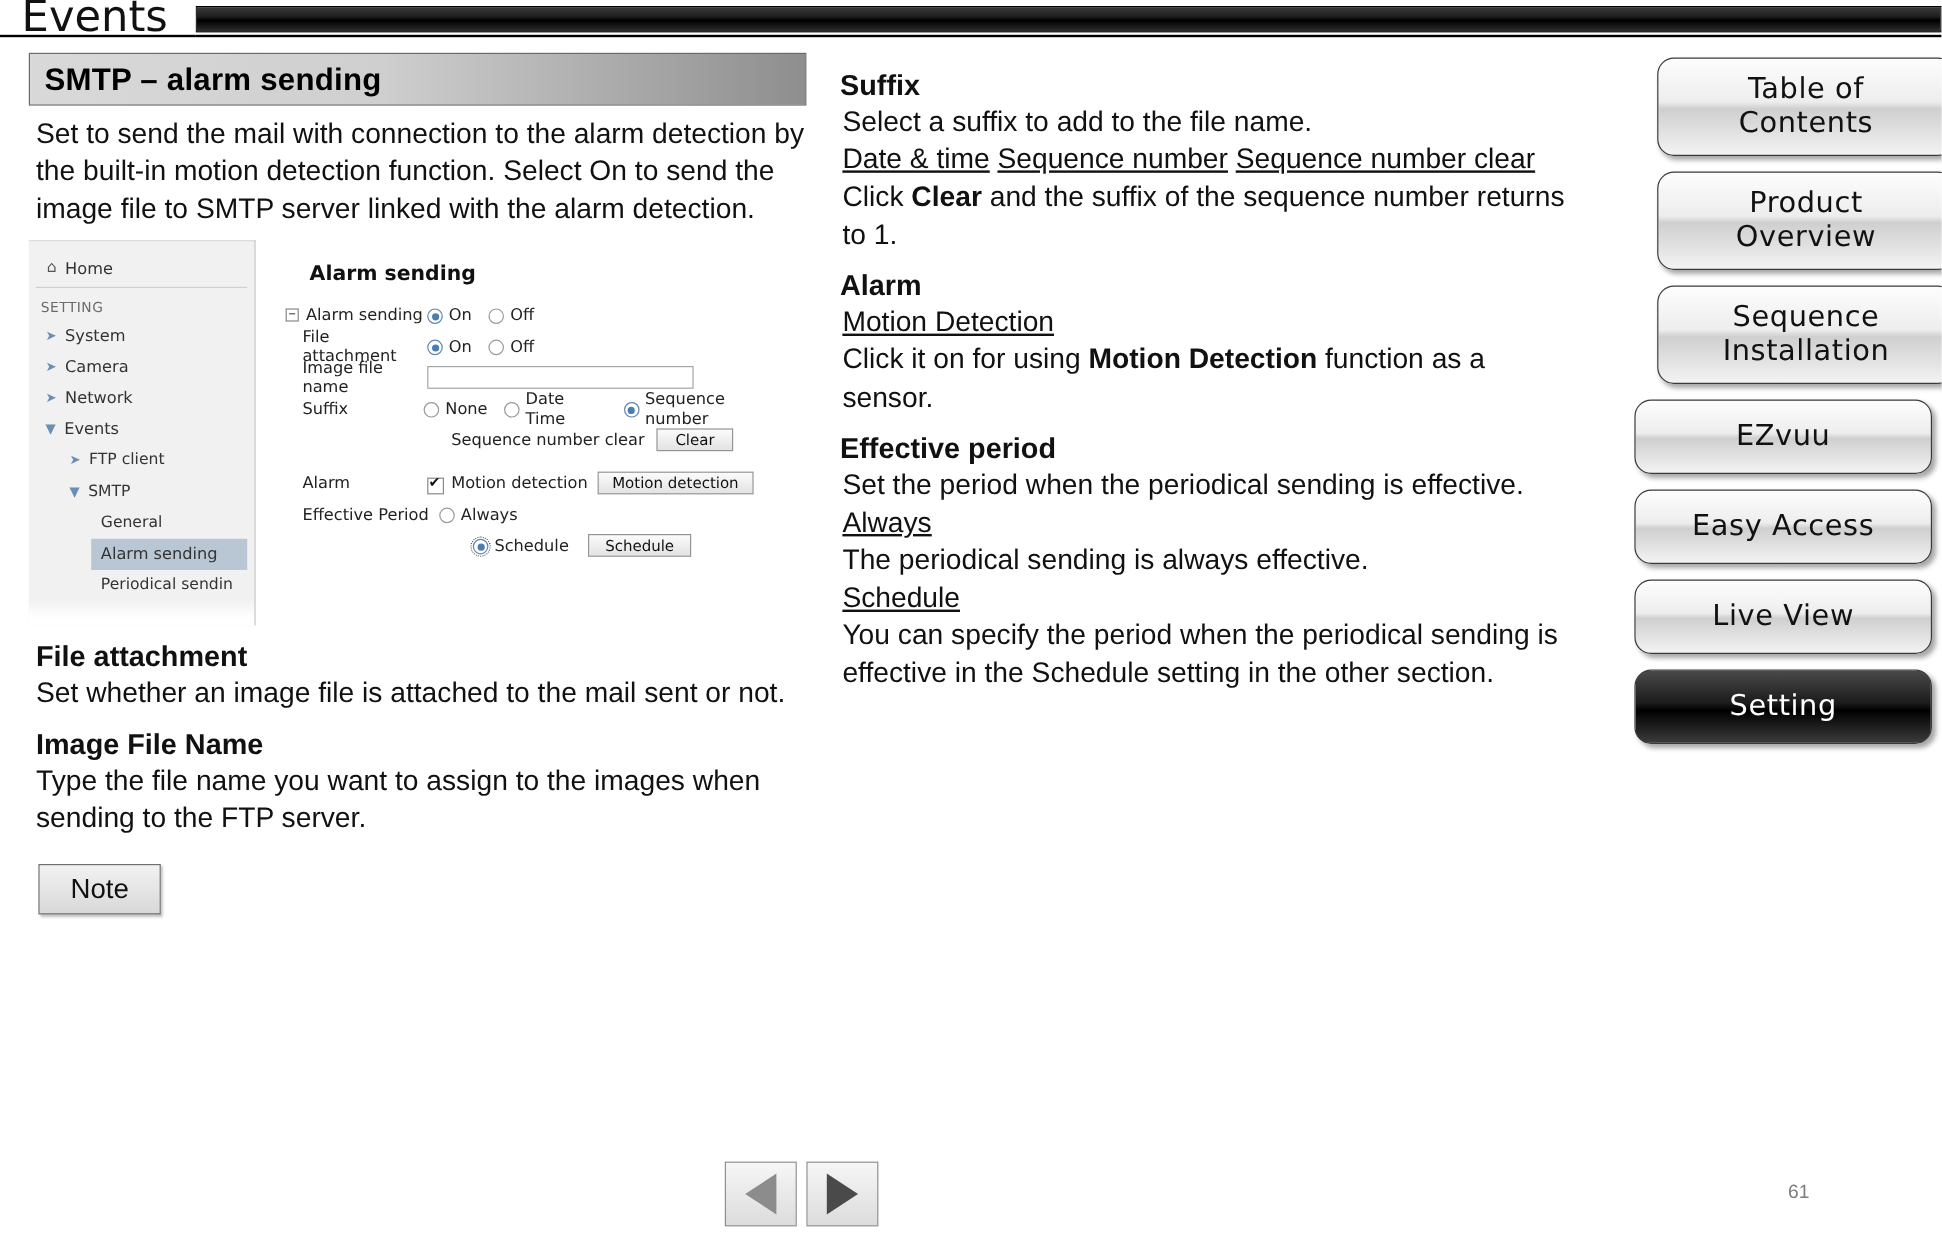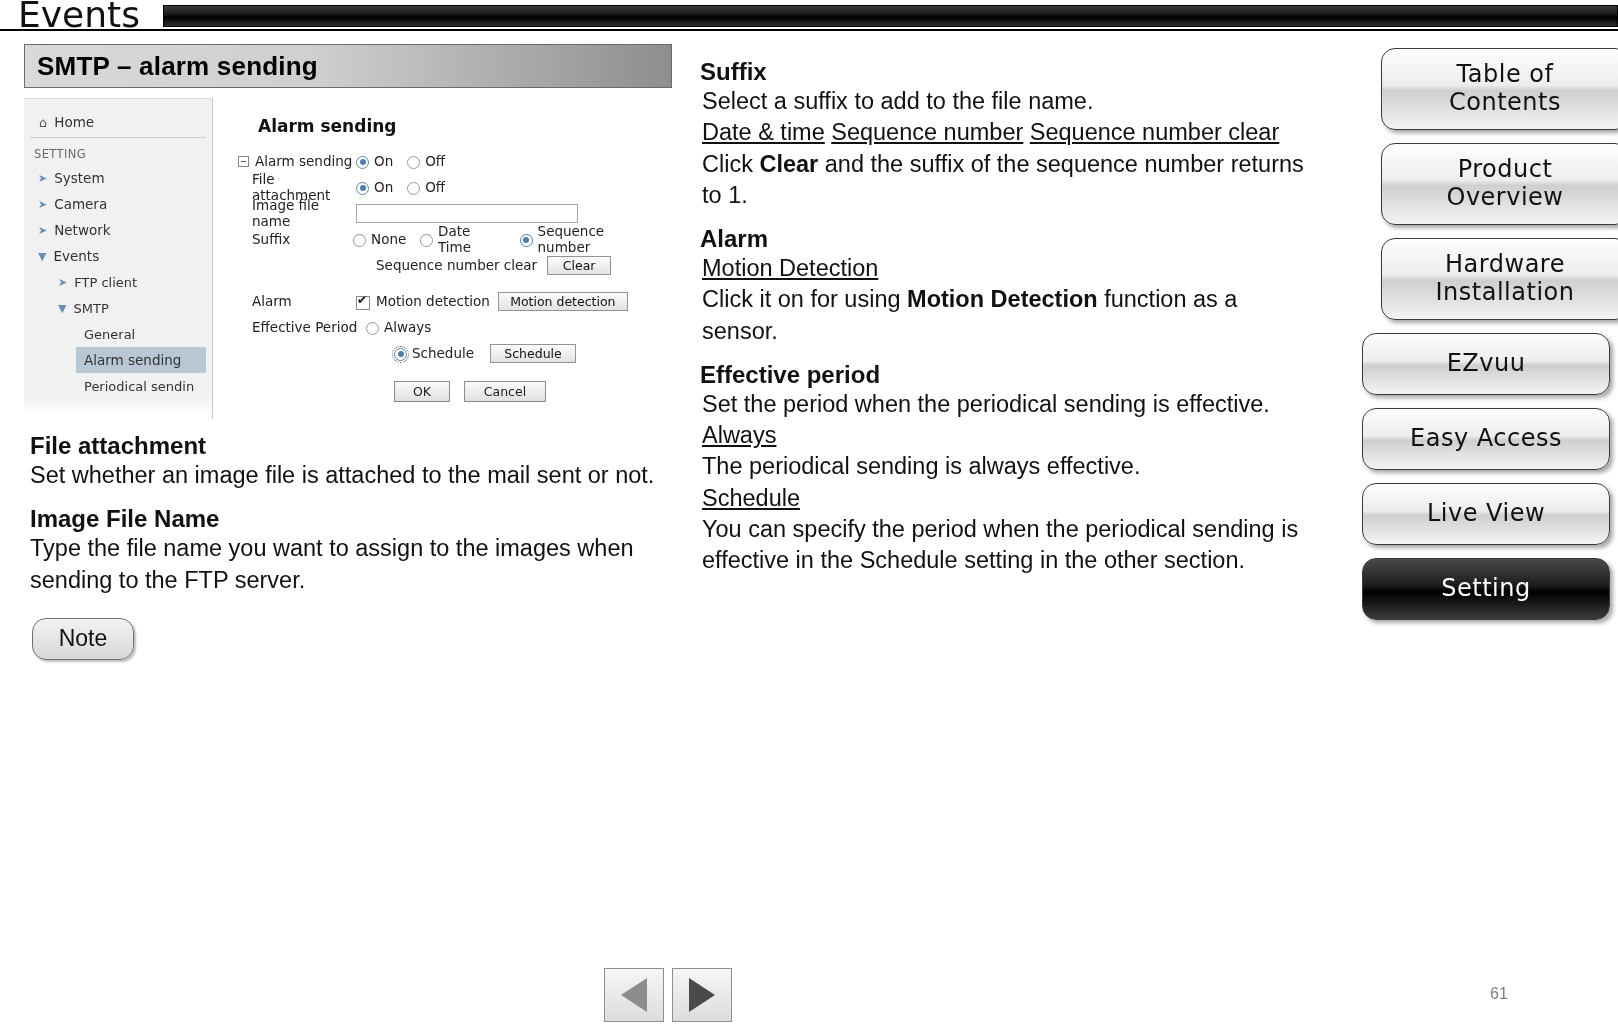--- a/index.html
+++ b/index.html
@@ -258,21 +258,21 @@
     color: #111;
   }
   .u { text-decoration: underline; }
 
   
   .note-box {
     margin: 22px 0 0 8px;
     width: 100px; height: 40px;
     background: linear-gradient(to bottom, #f2f2f2, #d8d8d8);
     border: 1px solid #6f6f6f;
-    border-radius: 14px;
+    border-radius: 0;
     display: flex; align-items: center; justify-content: center;
     font-size: 23px;
     color: #111;
     box-shadow: 2px 2px 2px rgba(0,0,0,.25);
   }
   .note-list {
     margin-top: 10px;
     padding-left: 14px;
     font-size: 20.5px;
     line-height: 1.45;
@@ -362,20 +362,21 @@
   <div class="tab-title">Events</div>
   <div class="underline"></div>
 </div>
 
 <div class="left-col">
 
   <div class="section-banner">
     <span>SMTP – alarm sending</span>
   </div>
 
+  <div class="body-text para">Set to send the mail with connection to the alarm detection by the built-in motion detection function. Select On to send the image file to SMTP server linked with the alarm detection.</div>
 
   <div class="ui-mock">
 
     <div class="nav-pane">
       <div class="nav-home">
         <span class="ico">⌂</span>
         <span>Home</span>
       </div>
       <div class="nav-setting-label">SETTING</div>
 
@@ -468,24 +469,20 @@
         <span class="radio"></span>
         <span class="radio-label">Always</span>
       </div>
 
       <div class="frow" style="padding-left:170px">
         <span class="radio on" style="outline:1px dotted #555;outline-offset:1px"></span>
         <span class="radio-label" style="margin-right:16px">Schedule</span>
         <span class="btn-sm btn-wide" style="min-width:86px">Schedule</span>
       </div>
 
-      <div class="frow" style="padding-left:170px;margin-top:12px;gap:14px">
-        <span class="btn-ok">OK</span>
-        <span class="btn-ok" style="width:82px">Cancel</span>
-      </div>
     </div>
   </div>
 
   <h3 class="sub">File attachment</h3>
   <div class="body-text" style="padding-left:6px">Set whether an image file is attached to the mail sent or not.</div>
 
   <h3 class="sub">Image File Name</h3>
   <div class="body-text" style="padding-left:6px">Type the file name you want to assign to the images when sending to the FTP server.</div>
 
   <div class="note-box">
@@ -521,21 +518,21 @@
 <div class="right-nav">
   <div class="nav-btn two-line">
     <span>Table of</span>
     <span>Contents</span>
   </div>
   <div class="nav-btn two-line">
     <span>Product</span>
     <span>Overview</span>
   </div>
   <div class="nav-btn two-line">
-    <span>Hardware</span>
+    <span>Sequence</span>
     <span>Installation</span>
   </div>
   <div class="nav-btn one-line">
     <span>EZvuu</span>
   </div>
   <div class="nav-btn one-line">
     <span>Easy Access</span>
   </div>
   <div class="nav-btn one-line">
     <span>Live View</span>

